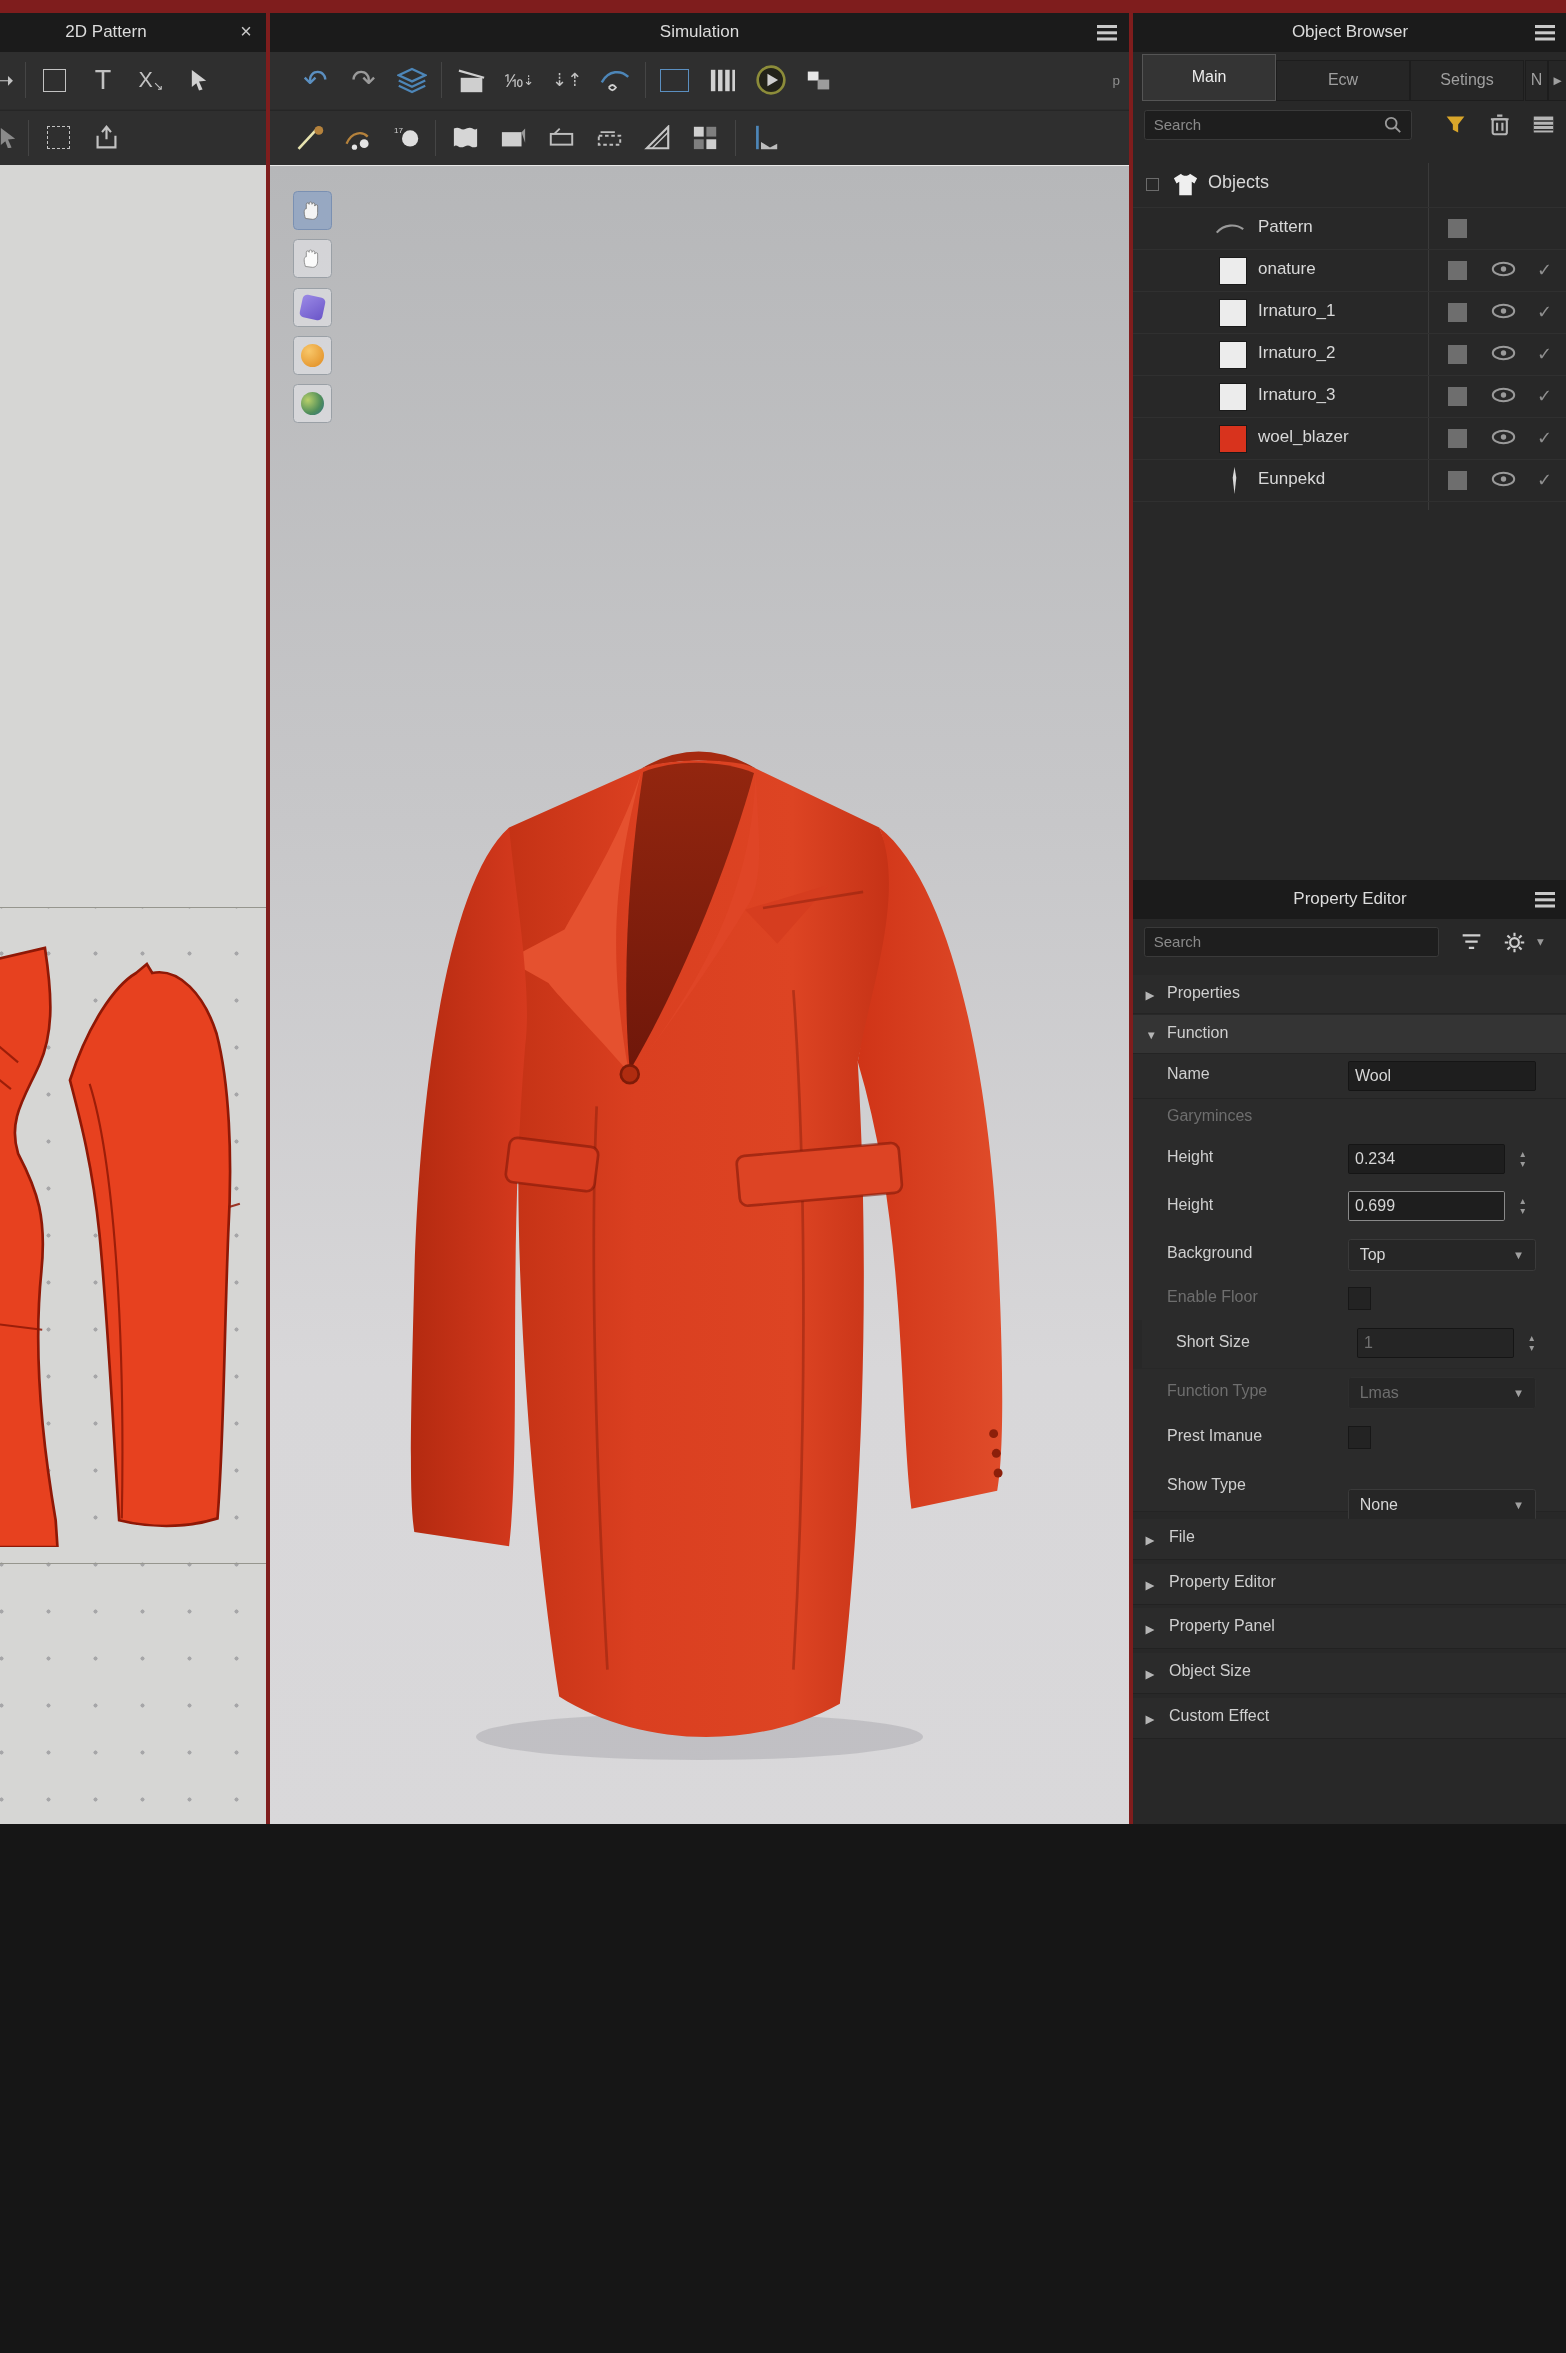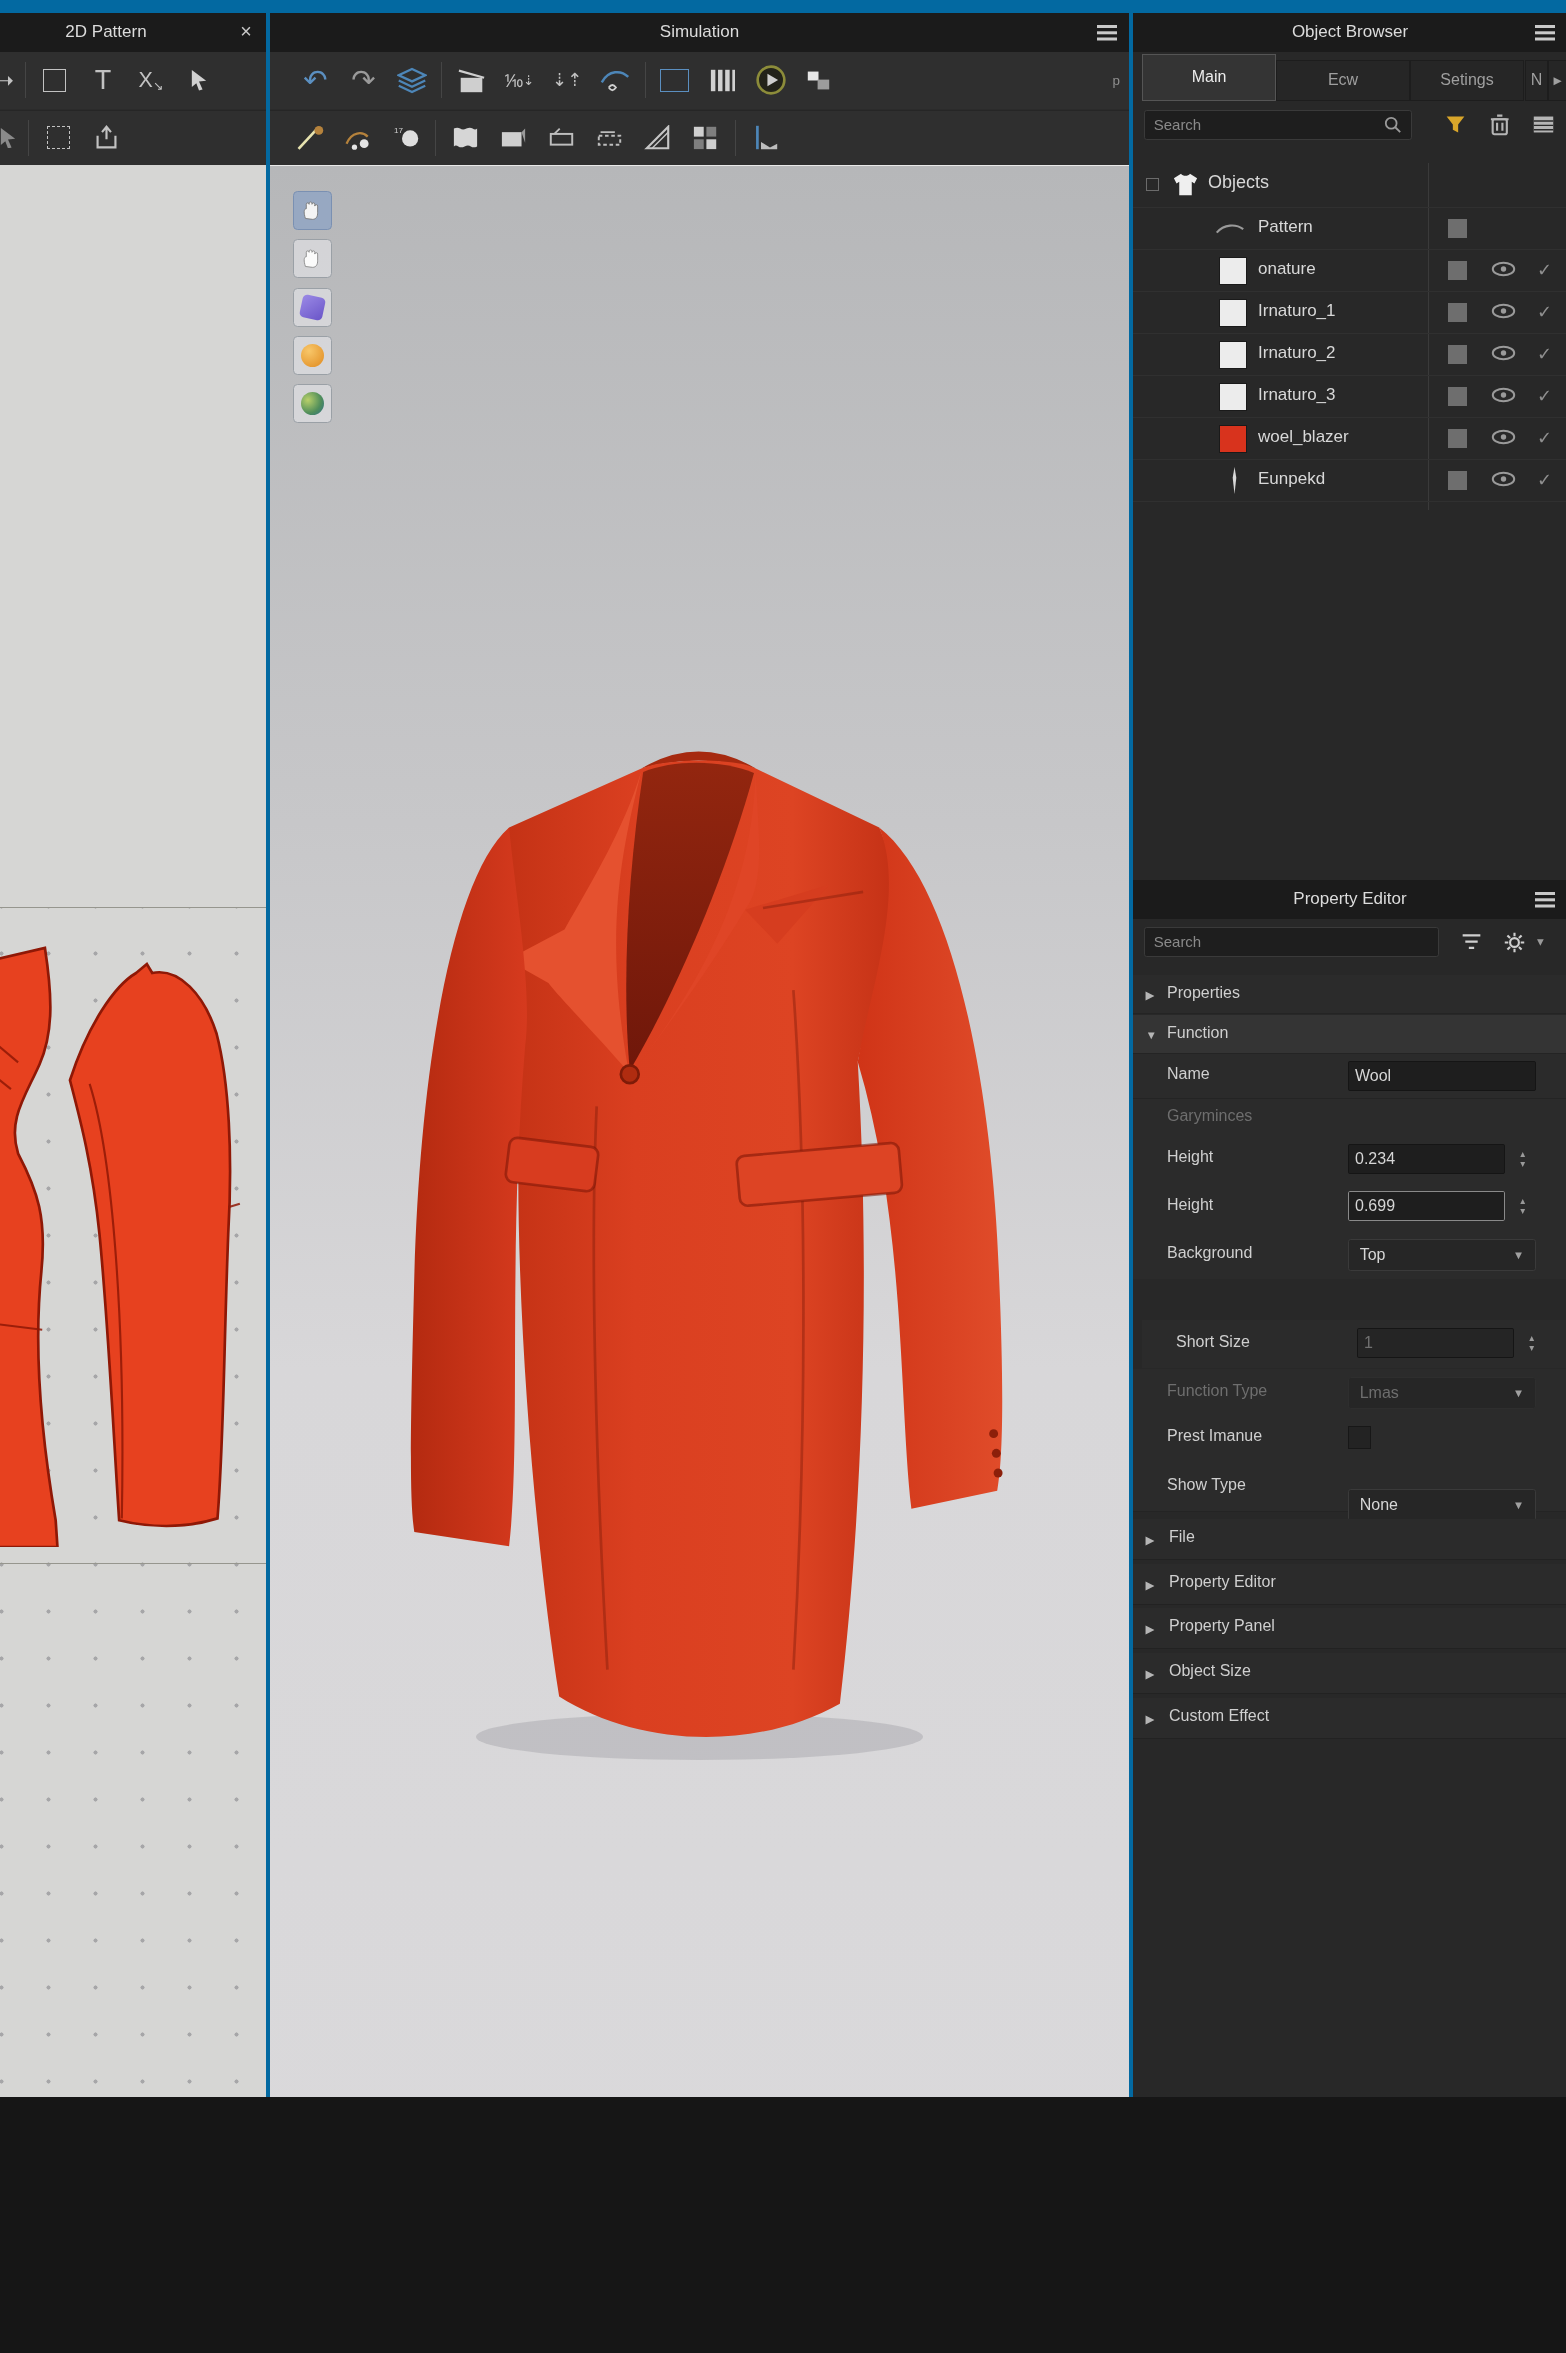--- a/index.html
+++ b/index.html
@@ -1,17 +1,17 @@
 <!DOCTYPE html>
 <html style="font-size:14.3px"><head>
 <meta charset="utf-8">
 <style>
   html,body{margin:0;padding:0;background:#161616;}
   *{box-sizing:border-box;font-family:"Liberation Sans",sans-serif;}
-  #canvas{position:relative;width:1567px;height:2097px;background:#0369a1;overflow:hidden;}
+  #canvas{position:relative;width:1567px;height:1824px;background:#7f1d1d;overflow:hidden;}
   .panel{position:absolute;top:12.5px;height:2341px;background:#2b2b2b;}
   .titlebar{position:absolute;left:0;right:0;top:0;height:39px;background:#1b1b1b;color:#dcdcdc;
     font-size:17px;display:flex;align-items:center;justify-content:center;}
   .burger{position:absolute;right:12.5px;top:12.5px;width:19.7px;height:2.7px;background:#c9c9c9;
     box-shadow:0 6.3px 0 #c9c9c9,0 12.5px 0 #c9c9c9;cursor:pointer;}
   .toolbar{position:absolute;left:0;right:0;background:#2f2f2f;display:flex;align-items:center;}
   .tb1{top:39px;height:57px;}
   .tb2{top:97px;height:55px;border-top:0.9px solid #262626;}
   .ticon{width:48px;height:43px;display:flex;align-items:center;justify-content:center;
     color:#c2c2c2;font-size:23px;flex:0 0 auto;cursor:pointer;}
@@ -554,20 +554,24 @@
           <span>▾</span>
         </span>
     </div>
     <div class="prow" style="top:1218px;height:48px;border-bottom:none;">
       <span class="plabel" style="top:13.4px;">Background</span>
       <div class="dropdown" style="top:8px;">
         <span>Top</span>
         <span class="dd">▼</span>
         </div>
     </div>
+    <div class="prow" style="top:1266px;height:41px;border-bottom:none;">
+      <span class="plabel dim" style="top:9.8px;">Enable Floor</span>
+      <span class="checkbox" style="top:8px;"></span>
+    </div>
     <div class="prow" style="top:1307px;height:48px;border-bottom:none;margin-left:9px;">
       <span class="plabel" style="top:13.4px;">Short Size</span>
       <div class="field dim" style="top:8px;">
         <span>1</span>
         </div>
       <span class="spin" style="top:8px;">
         <span>▴</span>
           <span>▾</span>
         </span>
     </div>

